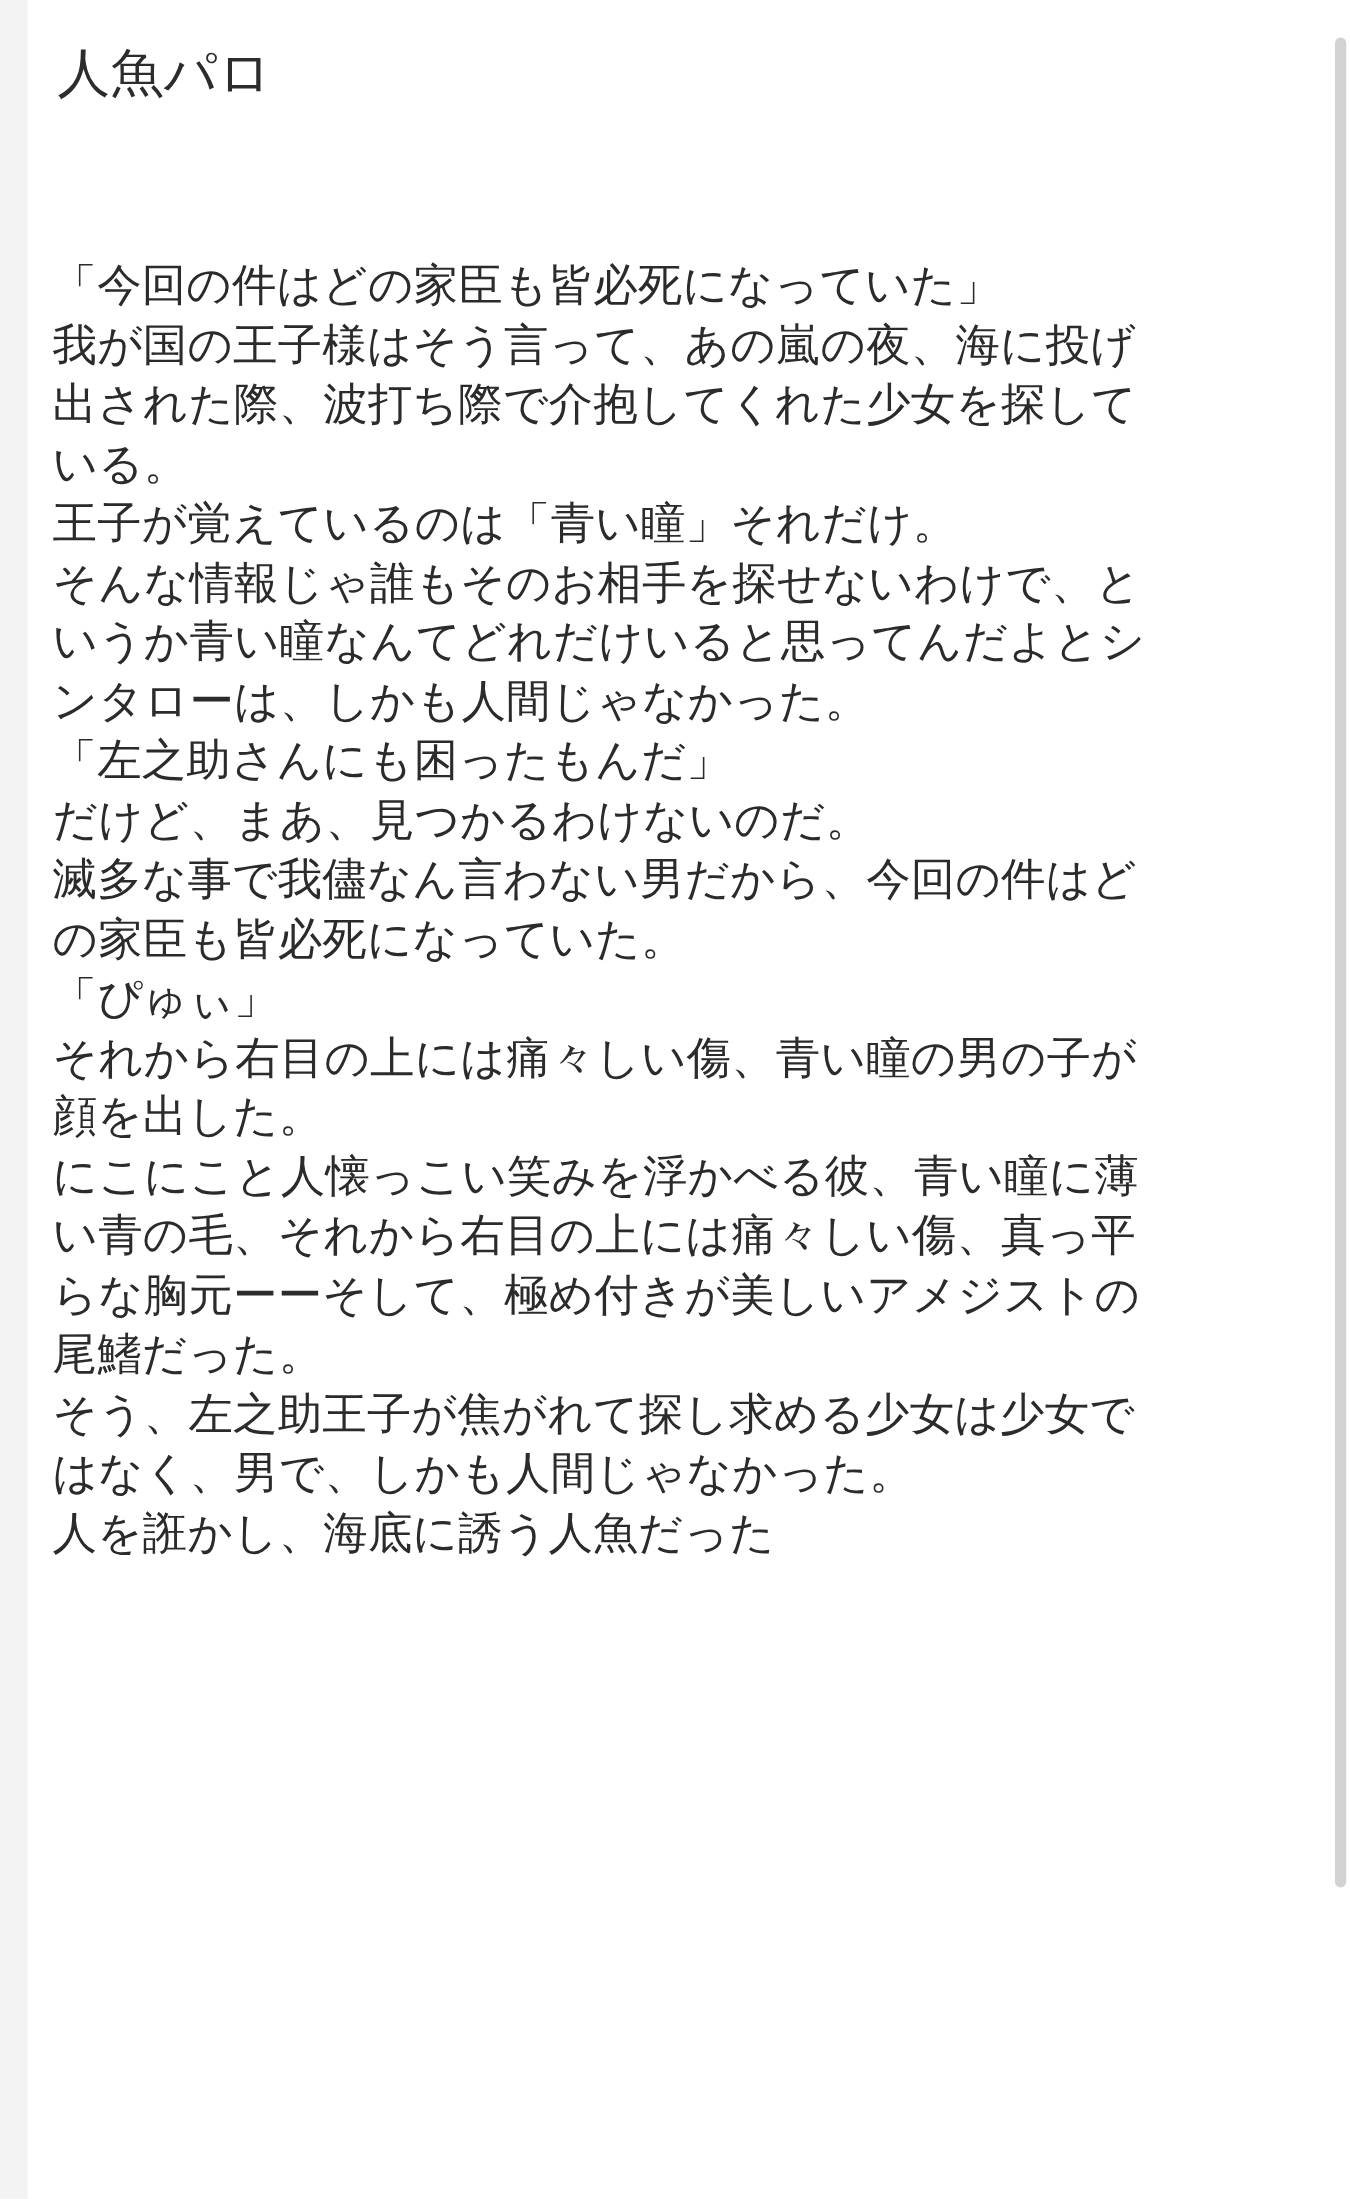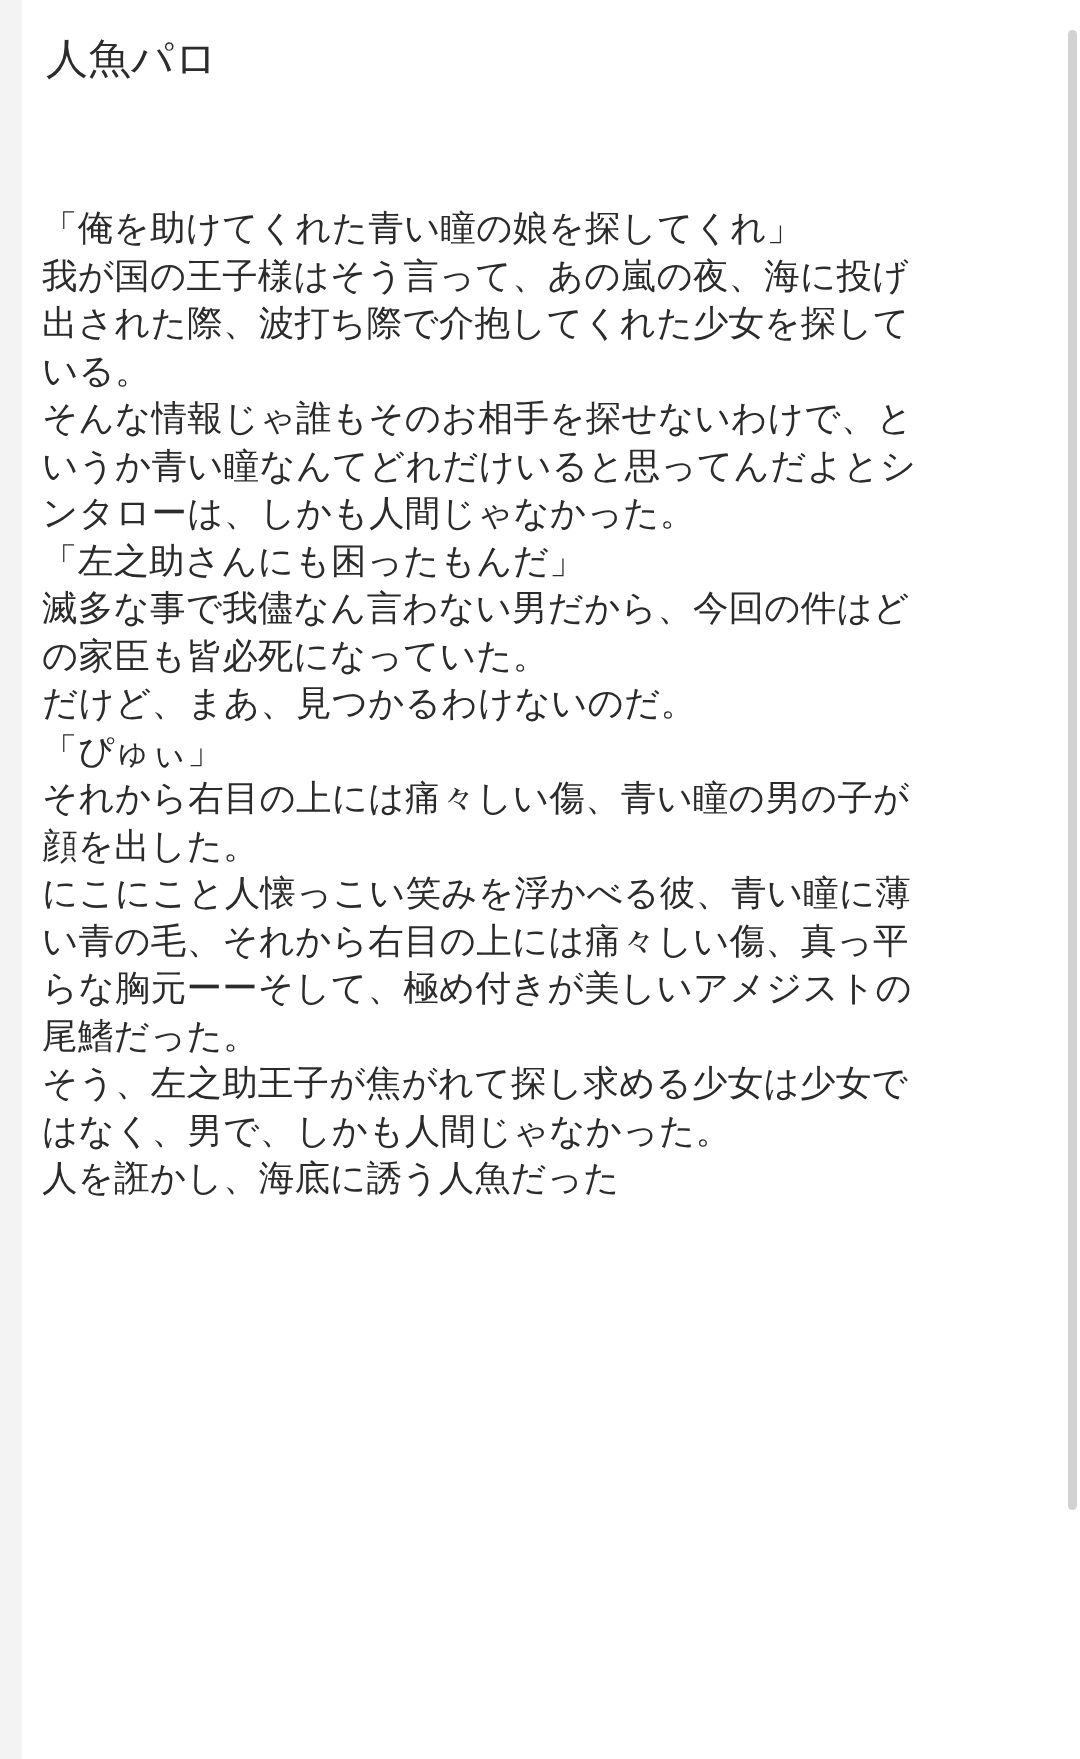--- a/index.html
+++ b/index.html
@@ -88,26 +88,27 @@
 </head>
 <body>
 
 <div class="left-gutter"></div>
 
 <div class="page">
 
   <div class="doc-title">人魚パロ</div>
 
   <div class="body-text">
-    <p>「俺を助けてくれた青い瞳の娘を探してくれ」</p>
+    <p>「今回の件はどの家臣も皆必死になっていた」</p>
     <p>我が国の王子様はそう言って、あの嵐の夜、海に投げ出された際、波打ち際で介抱してくれた少女を探している。</p>
+    <p>王子が覚えているのは「青い瞳」それだけ。</p>
     <p>そんな情報じゃ誰もそのお相手を探せないわけで、というか青い瞳なんてどれだけいると思ってんだよとシンタローは、しかも人間じゃなかった。</p>
     <p>「左之助さんにも困ったもんだ」</p>
+    <p>だけど、まあ、見つかるわけないのだ。</p>
     <p>滅多な事で我儘なん言わない男だから、今回の件はどの家臣も皆必死になっていた。</p>
-    <p>だけど、まあ、見つかるわけないのだ。</p>
     <p>「ぴゅぃ」</p>
     <p>それから右目の上には痛々しい傷、青い瞳の男の子が顔を出した。</p>
     <p>にこにこと人懐っこい笑みを浮かべる彼、青い瞳に薄い青の毛、それから右目の上には痛々しい傷、真っ平らな胸元ーーそして、極め付きが美しいアメジストの尾鰭だった。</p>
     <p>そう、左之助王子が焦がれて探し求める少女は少女ではなく、男で、しかも人間じゃなかった。</p>
     <p class="spacer-before">人を誑かし、海底に誘う人魚だった</p>
   </div>
 
   <div class="scrollbar-track">
     <div class="scrollbar-thumb"></div>
   </div>

